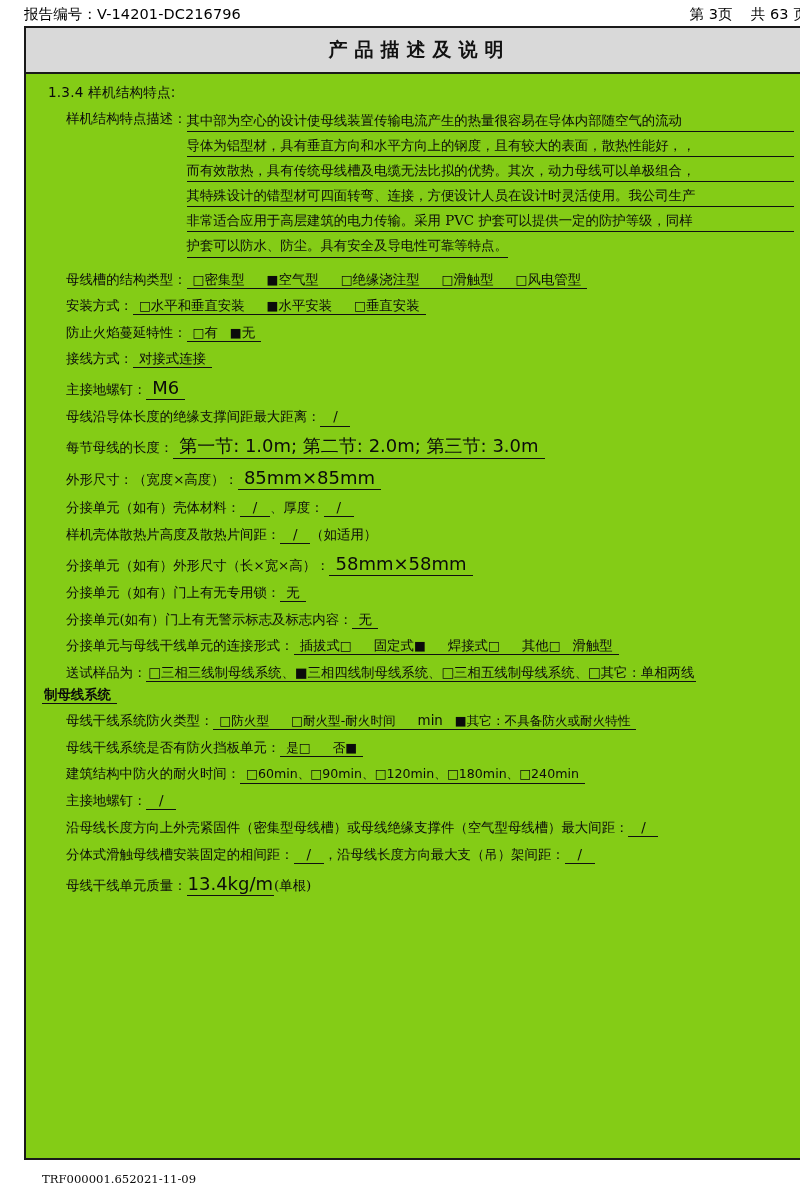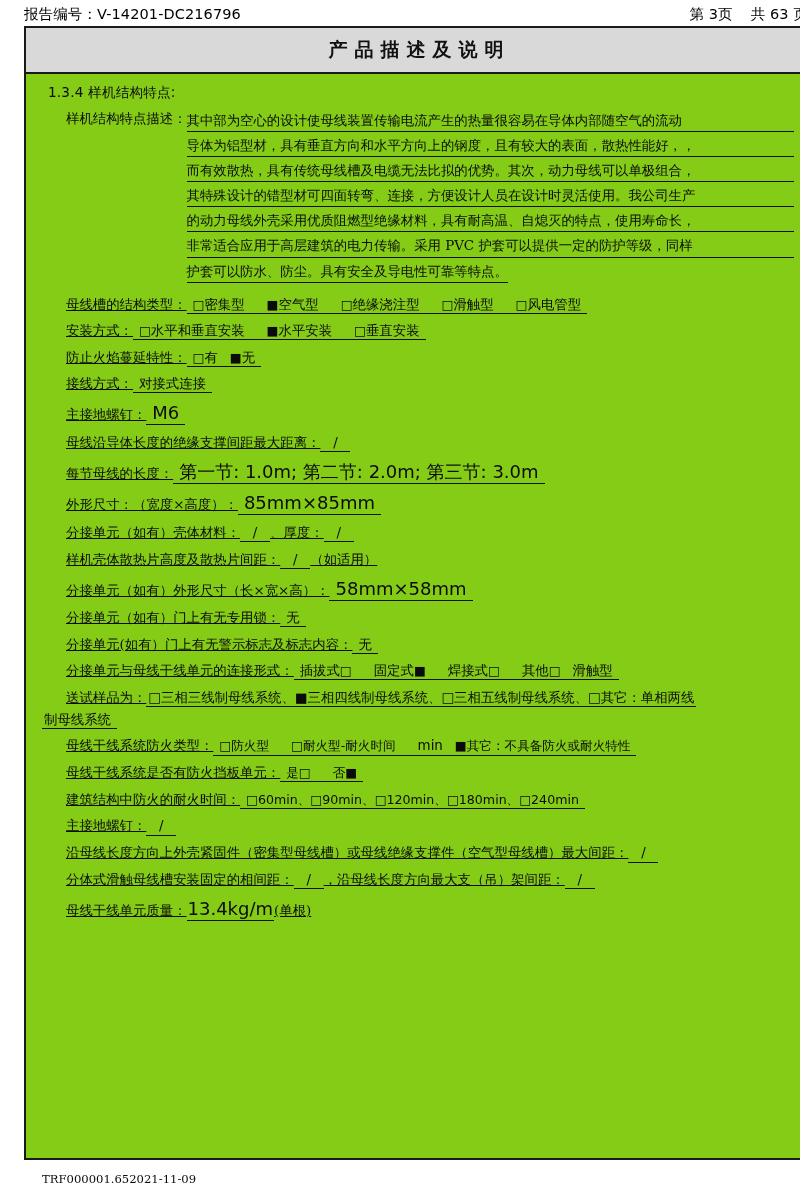--- a/index.html
+++ b/index.html
@@ -96,21 +96,21 @@
   }
 
   .row {
     display: block;
     margin-bottom: 9.5px;
     font-size: 13.4px;
     line-height: 1.15;
     white-space: nowrap;
   }
 
-  .lbl { font-family: "DejaVu Serif", "Liberation Serif", serif; text-decoration: underline; }
+  .lbl { font-family: "DejaVu Serif", "Liberation Serif", serif; }
 
   
   .u {
     display: inline-block;
     border-bottom: 1px solid #101010;
     padding: 0 6px 1px 6px;
     text-align: center;
     line-height: 1.12;
   }
   .u.left { text-align: left; }
@@ -196,21 +196,20 @@
 
       <div class="form-block">
 
         <div class="desc-wrap">
           <div class="desc-label">样机结构特点描述：</div>
           <div class="desc-lines">
             <div class="dl">其中部为空心的设计使母线装置传输电流产生的热量很容易在导体内部随空气的流动</div>
             <div class="dl">导体为铝型材，具有垂直方向和水平方向上的钢度，且有较大的表面，散热性能好，，</div>
             <div class="dl">而有效散热，具有传统母线槽及电缆无法比拟的优势。其次，动力母线可以单极组合，</div>
             <div class="dl">其特殊设计的错型材可四面转弯、连接，方便设计人员在设计时灵活使用。我公司生产</div>
-            <div class="dl">的动力母线外壳采用优质阻燃型绝缘材料，具有耐高温、自熄灭的特点，使用寿命长，</div>
             <div class="dl">非常适合应用于高层建筑的电力传输。采用 PVC 护套可以提供一定的防护等级，同样</div>
             <div class="dl last">护套可以防水、防尘。具有安全及导电性可靠等特点。</div>
           </div>
         </div>
 
         <div class="row">
           <span class="lbl">母线槽的结构类型：</span><span class="u left">
             <span class="cb">□</span><span>密集型</span><span class="gap"></span><span class="cb">■</span><span>空气型</span><span class="gap"></span><span class="cb">□</span><span>绝缘浇注型</span><span class="gap"></span><span class="cb">□</span><span>滑触型</span><span class="gap"></span><span class="cb">□</span><span>风电管型</span>
           </span>
         </div>
@@ -270,21 +269,21 @@
         <div class="row">
           <span class="lbl">分接单元与母线干线单元的连接形式：</span><span class="u left">
             <span>插拔式</span><span class="cb">□</span><span class="gap"></span><span>固定式</span><span class="cb">■</span><span class="gap"></span><span>焊接式</span><span class="cb">□</span><span class="gap"></span><span>其他</span><span class="cb">□</span><span class="gap-s"></span><span>滑触型</span>
           </span>
         </div>
 
         <div class="row" style="margin-bottom:5px;">
           <span class="lbl">送试样品为：</span><span class="u left" style="padding-left:2px;padding-right:2px;">□三相三线制母线系统、■三相四线制母线系统、□三相五线制母线系统、□其它：单相两线</span>
         </div>
         <div class="row" style="margin-left:-24px;">
-          <span class="u left" style="padding-left:2px;">制母线系统</span>
+          <span class="u left" style="padding-left:2px;font-weight:bold;">制母线系统</span>
         </div>
 
         <div class="row">
           <span class="lbl">母线干线系统防火类型：</span><span class="u left">
             <span class="cb">□防火型</span><span class="gap"></span><span class="cb">□耐火型-耐火时间</span><span class="gap"></span><span class="mono-lat">min</span><span class="gap-s"></span><span class="cb">■其它：不具备防火或耐火特性</span>
           </span>
         </div>
 
         <div class="row">
           <span class="lbl">母线干线系统是否有防火挡板单元：</span><span class="u left">

